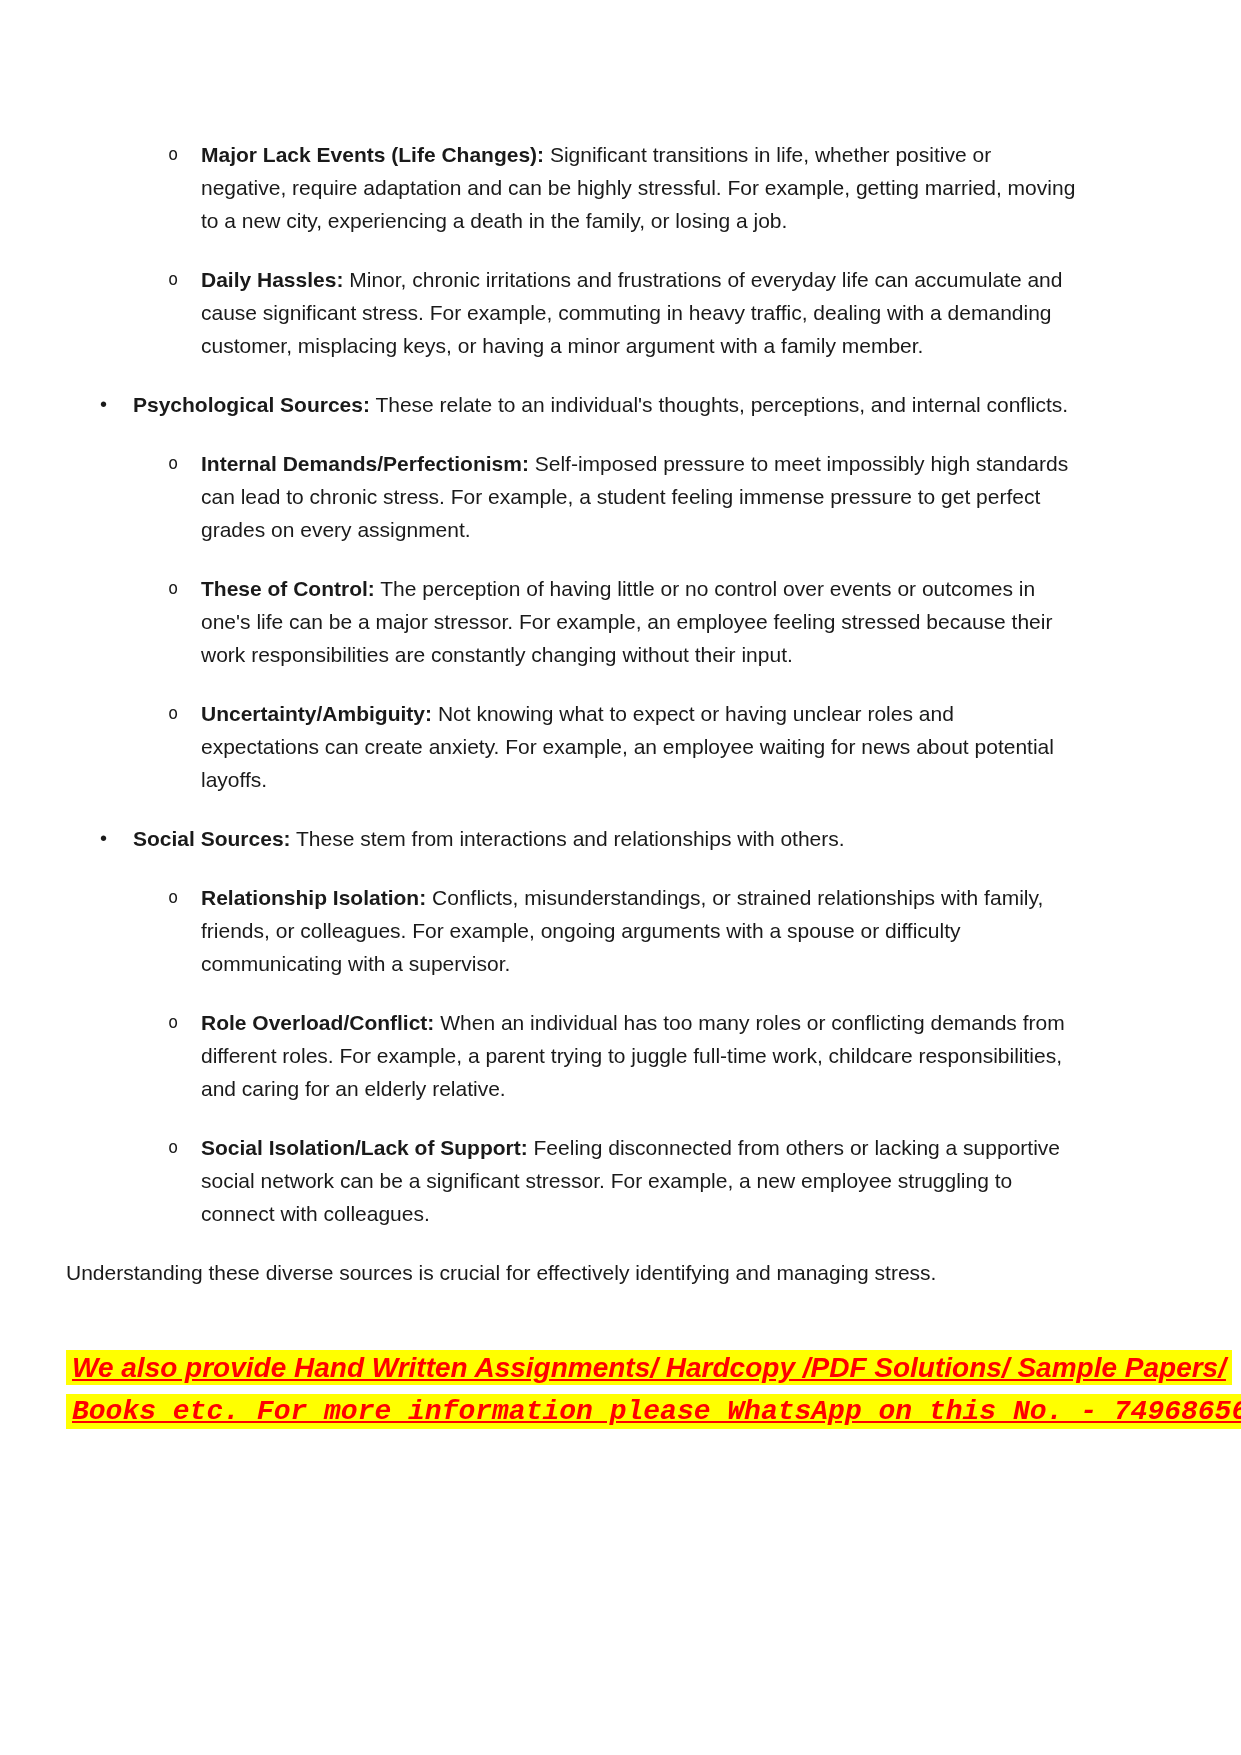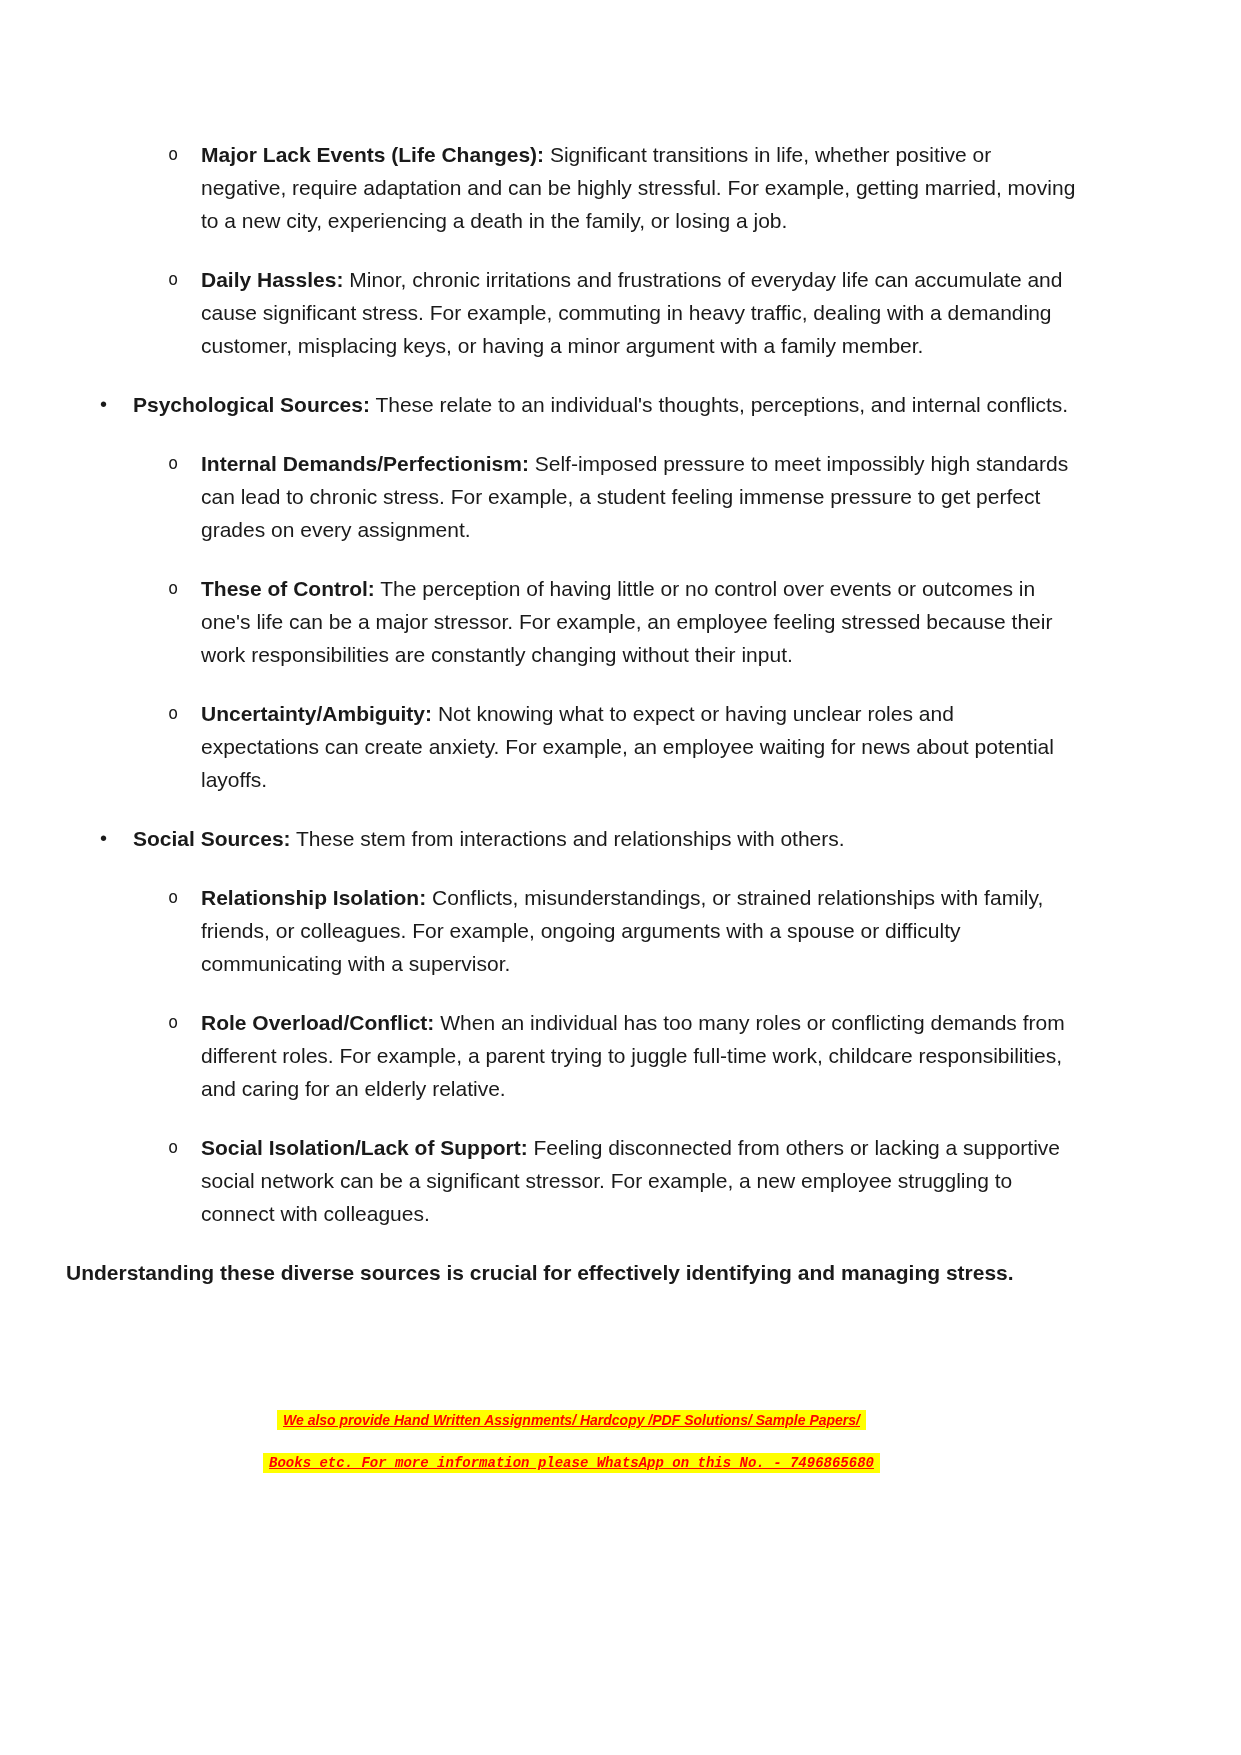--- a/index.html
+++ b/index.html
@@ -18,27 +18,27 @@
     position: relative;
   }
   .li { display: flex; margin-bottom: 26px; }
   .mk { flex: none; width: 33px; }
   .l1 > .mk { margin-left: 34px; }
   .l2 > .mk { margin-left: 102px; }
   .mk1 { font-size: 20px; }
   .mk2 { font-family: "DejaVu Sans Mono", monospace; font-size: 17px; }
   .txt { flex: 1; }
   strong { font-weight: bold; }
-  .closing { margin-bottom: 0; font-weight: bold; }
+  .closing { margin-bottom: 0; }
   .banner {
-    margin-top: 110px;
+    margin-top: 58px;
     text-align: center;
     font-weight: bold;
     font-style: italic;
-    font-size: 14px;
+    font-size: 28px;
     line-height: 42px;
   }
   .banner-line { white-space: nowrap; }
   .banner-line > span {
     background: #ffff00;
     color: #ff0000;
     text-decoration: underline;
     padding: 2px 6px;
   }
 </style>

